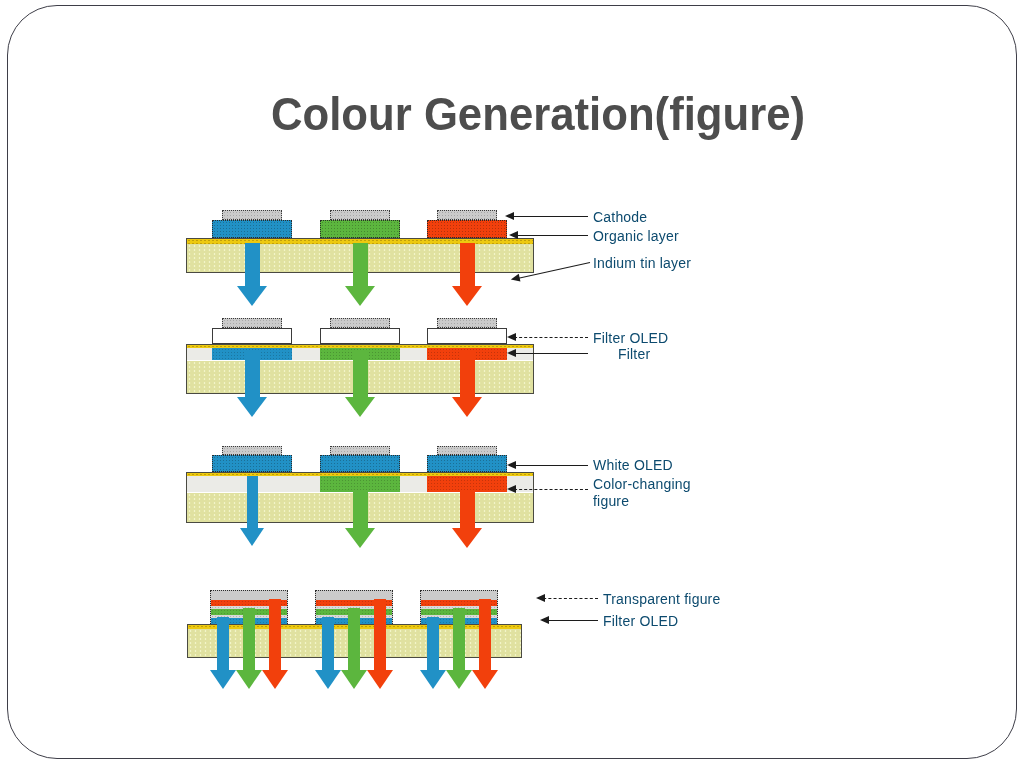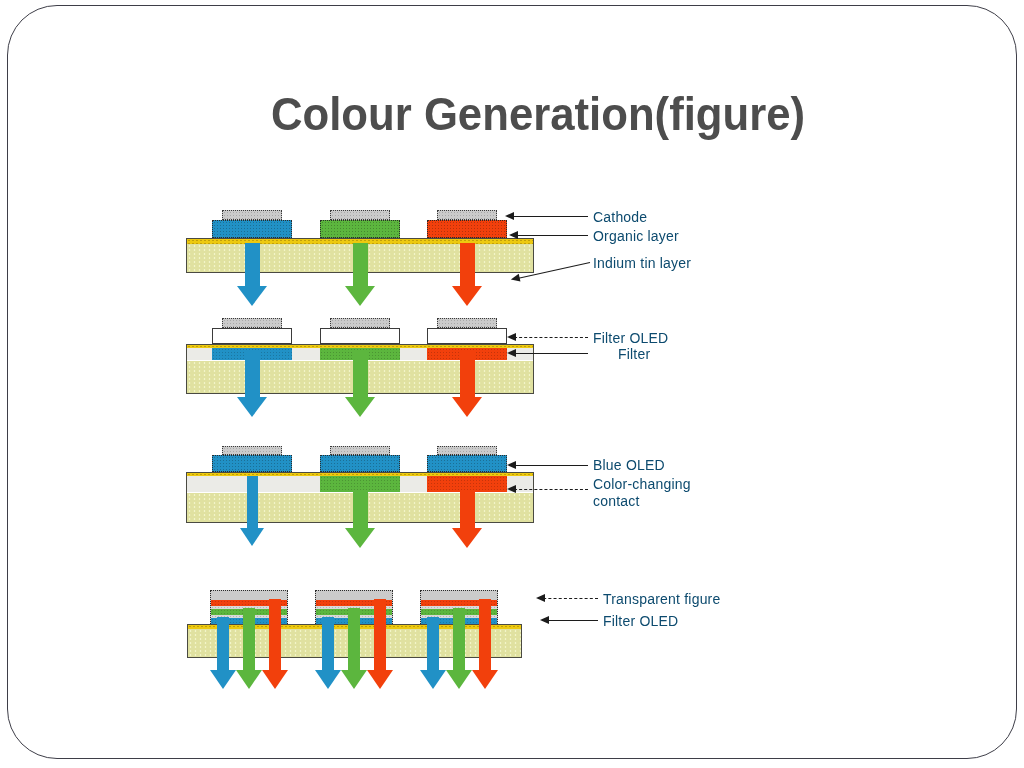--- a/index.html
+++ b/index.html
@@ -113,22 +113,22 @@
     <div class="blk" style="left:320px;top:455px;width:80px;height:17px;background-color:#2191C6"></div>
     <div class="blk" style="left:427px;top:455px;width:80px;height:17px;background-color:#2191C6"></div>
     <div class="sh" style="left:247px;top:476px;width:11px;height:52px;background:#2191C6"></div>
     <div class="ah" style="left:240px;top:528px;--hw:12px;--hh:18px;--c:#2191C6"></div>
     <div class="sh" style="left:353px;top:492px;width:15px;height:36px;background:#5CB63E"></div>
     <div class="ah" style="left:345px;top:528px;--hw:15px;--hh:20px;--c:#5CB63E"></div>
     <div class="sh" style="left:460px;top:492px;width:15px;height:36px;background:#F2400C"></div>
     <div class="ah" style="left:452px;top:528px;--hw:15px;--hh:20px;--c:#F2400C"></div>
     <div class="ptr" style="left:509px;top:465px;width:79px"></div>
     <div class="ptr dashed" style="left:509px;top:489px;width:79px"></div>
-    <div class="lbl" style="left:593px;top:457px">Blue OLED</div>
-    <div class="lbl" style="left:593px;top:476px;width:118px">Color-changing contact</div>
+    <div class="lbl" style="left:593px;top:457px">White OLED</div>
+    <div class="lbl" style="left:593px;top:476px;width:118px">Color-changing figure</div>
   </div>
 
   <div>
     <div class="sub" style="left:187px;top:624px;width:335px;height:34px">
       <div class="gold" style="top:0;height:4px"></div>
       <div class="khaki" style="top:4px;bottom:0"></div>
     </div>
 
     <div class="stack" style="left:210px;top:590px;width:78px;height:34px">
       <div class="lay" style="top:9px;height:6px;background-color:#F2400C"></div>

